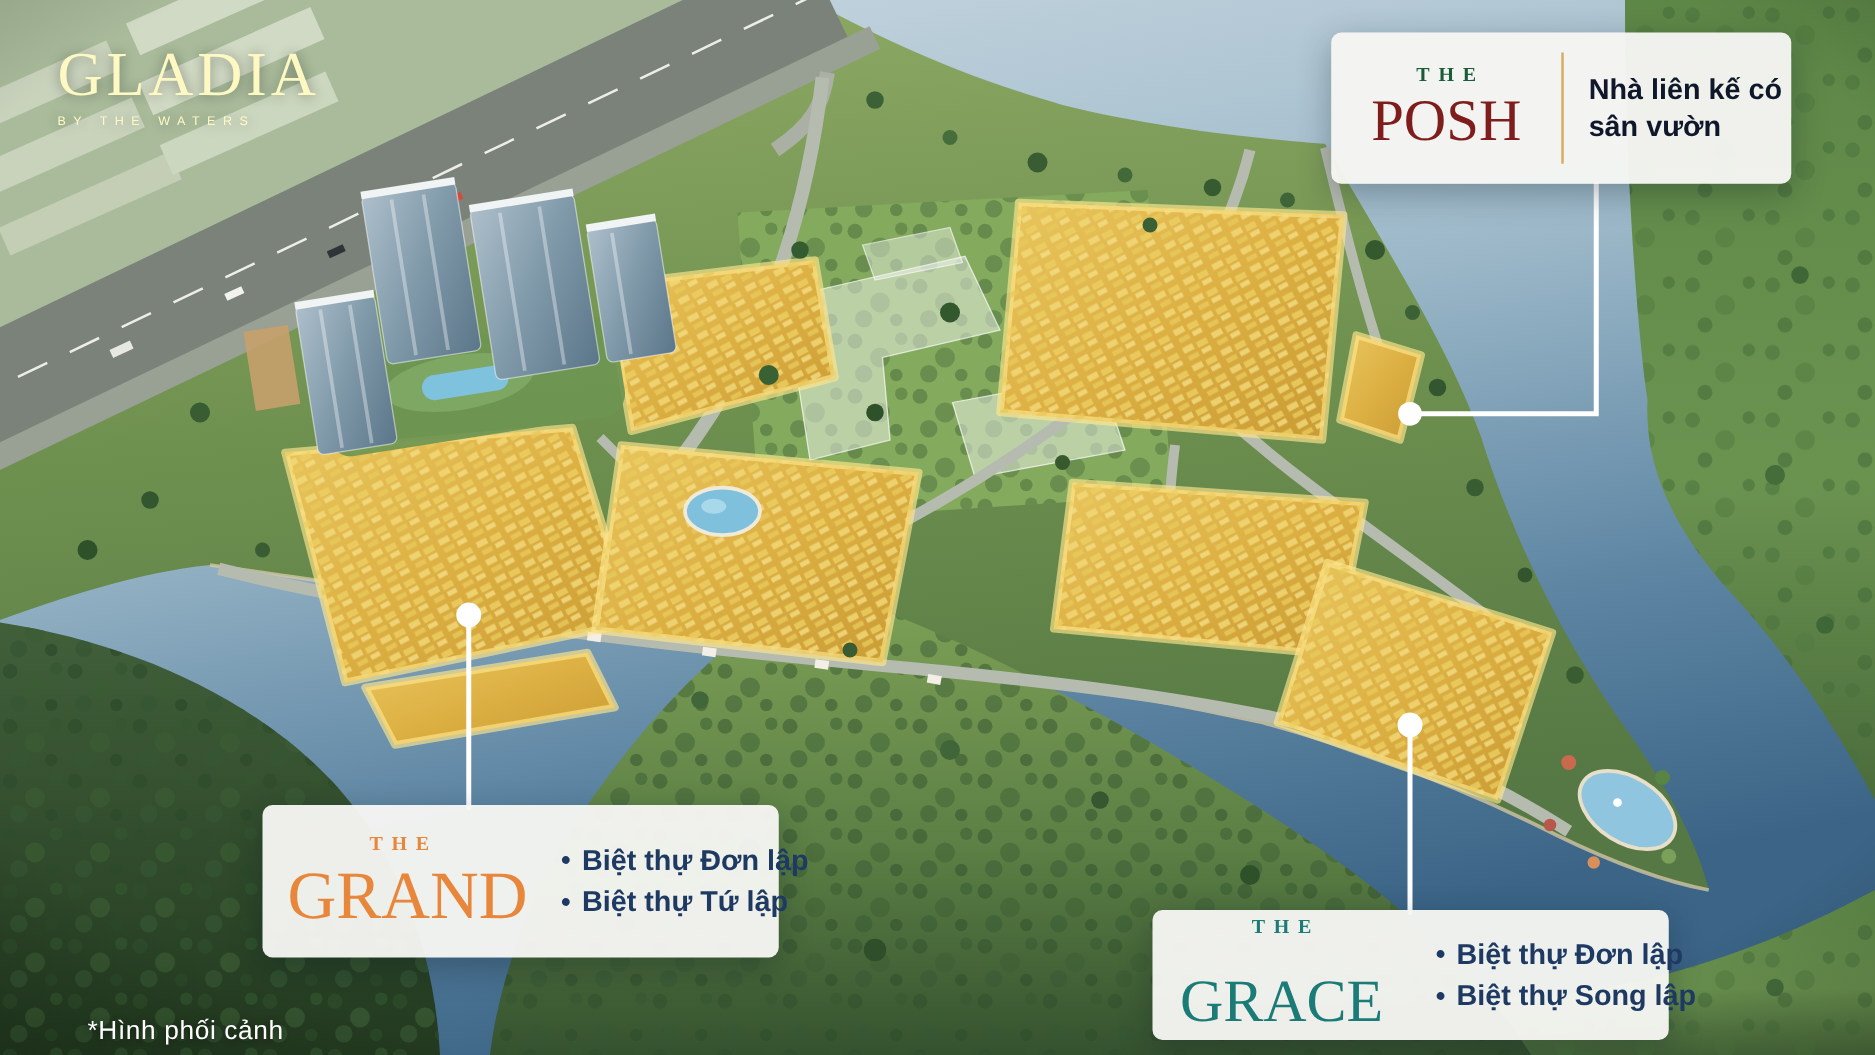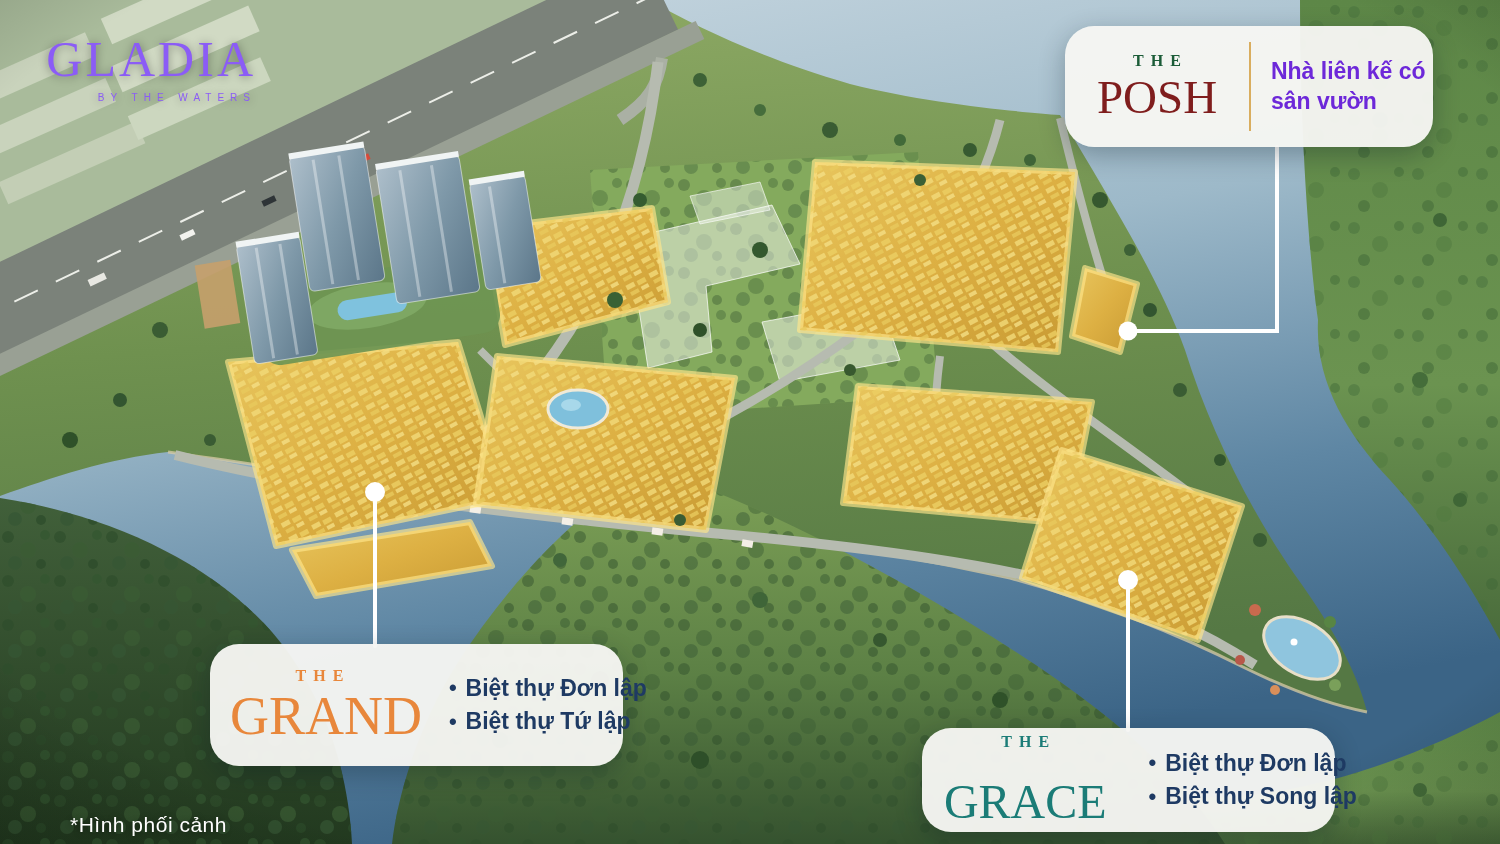--- a/index.html
+++ b/index.html
@@ -1,28 +1,28 @@
 <!DOCTYPE html>
 <html><head>
 <meta charset="utf-8">
 <style>
   html,body{margin:0;padding:0;background:#222;}
   .stage{position:relative;width:1500px;height:844px;overflow:hidden;
          font-family:"Liberation Sans",sans-serif;}
   .scene{position:absolute;inset:0;width:100%;height:100%;display:block;}
 
   
-  .logo{position:absolute;left:46px;top:34px;width:210px;text-align:right;color:#8b5cf6;
+  .logo{position:absolute;left:46px;top:34px;width:210px;text-align:left;color:#fef9c3;
         text-shadow:0 1px 10px rgba(0,0,0,.4);}
   .logo-title{font-family:"Liberation Serif",serif;font-size:50px;letter-spacing:3px;
               font-weight:500;line-height:1;}
   .logo-sub{font-size:10px;letter-spacing:6px;margin-top:8px;font-weight:400;}
 
   
-  .card{position:absolute;background:rgba(246,246,243,.96);border-radius:29px;
+  .card{position:absolute;background:rgba(246,246,243,.96);border-radius:8px;
         display:flex;align-items:center;box-shadow:0 8px 26px rgba(10,25,35,.30);}
   .name-block{flex:0 0 50%;text-align:center;line-height:1;}
   .card-the{font-family:"Liberation Serif",serif;font-weight:700;font-size:16px;
             letter-spacing:7px;text-indent:7px;}
   .card-name{font-family:"Liberation Serif",serif;font-weight:500;margin-top:5px;}
   .divider{width:2px;align-self:stretch;margin:16px 0;}
   .card-desc{padding-left:20px;font-size:23px;font-weight:600;line-height:1.3;width:170px;}
   .bullets{padding-left:20px;font-size:23px;font-weight:600;line-height:1.45;}
   .bullet-row{display:flex;align-items:center;gap:9px;white-space:nowrap;}
   .bullet-dot{font-size:22px;}
@@ -308,21 +308,21 @@
   <div class="logo-title">GLADIA</div>
   <div class="logo-sub">BY THE WATERS</div>
 </div>
 
 <div class="card posh-card">
   <div class="name-block">
     <div class="card-the" style="color: rgb(27, 92, 56);">THE</div>
     <div class="card-name" style="color: #7f1d1d;">POSH</div>
   </div>
   <div class="divider" style="background-color: rgb(217, 173, 95);"></div>
-  <div class="card-desc" style="color: #6d28d9;">Nhà liên kế có sân vườn</div>
+  <div class="card-desc" style="color: #0f172a;">Nhà liên kế có sân vườn</div>
 </div>
 
 <div class="card grand-card">
   <div class="name-block">
     <div class="card-the" style="color: rgb(232, 135, 59);">THE</div>
     <div class="card-name" style="color: rgb(232, 135, 59);">GRAND</div>
   </div>
   <div class="divider" style="background-color: rgb(217, 173, 95);"></div>
   <div class="bullets" style="color: rgb(30, 58, 99);">
     <div class="bullet-row">

